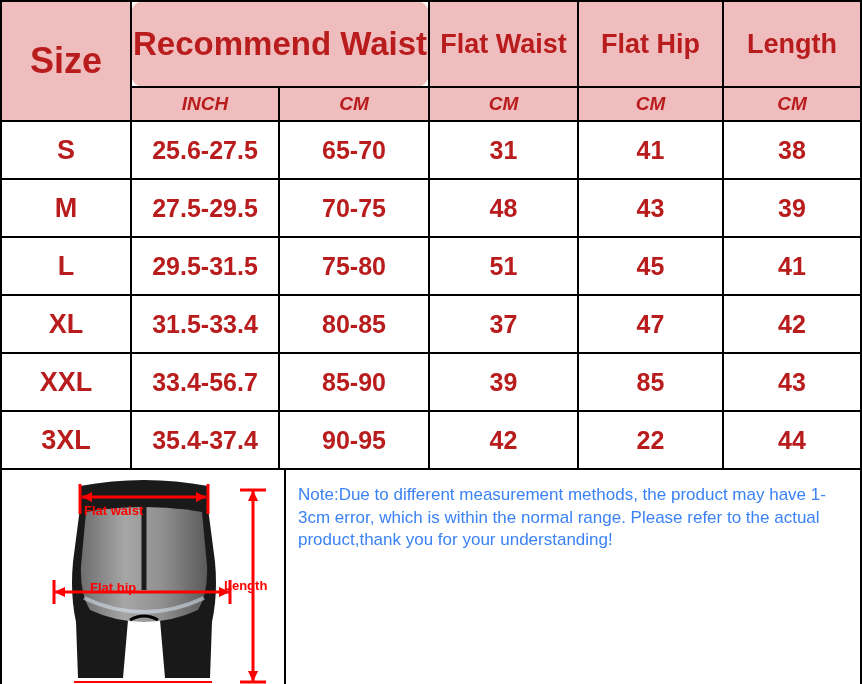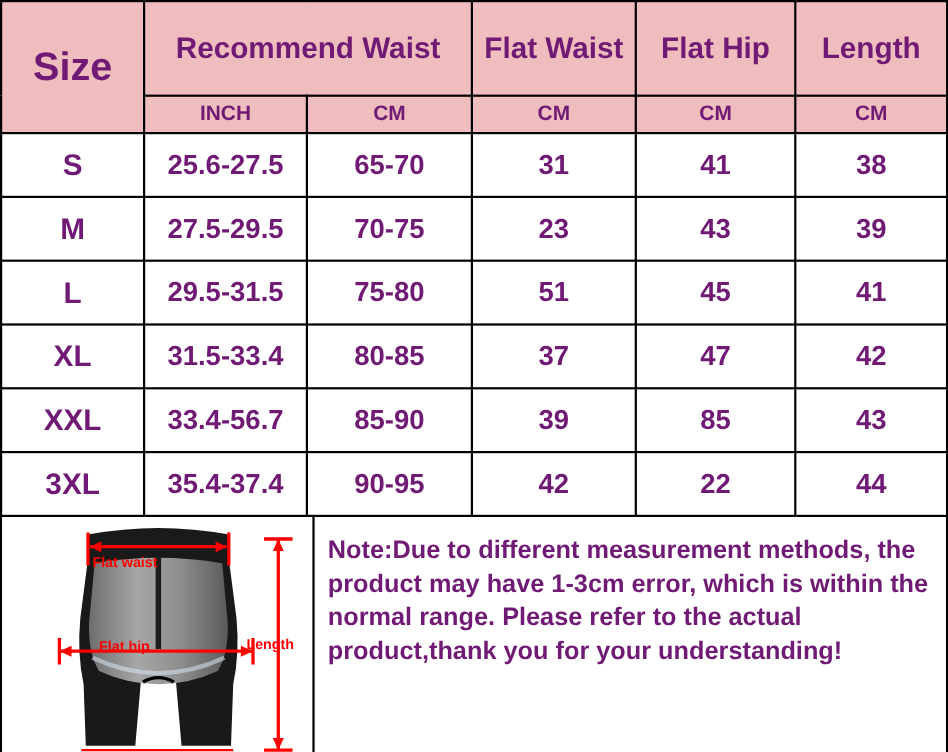--- a/index.html
+++ b/index.html
@@ -23,46 +23,48 @@
     width: 862px;
     border-collapse: collapse;
     table-layout: fixed;
   }
   table.size-table td, table.size-table th {
     border: 2px solid #000000;
     text-align: center;
     vertical-align: middle;
     padding: 0;
     font-weight: bold;
-    color: #701a75;
+    color: #b91c1c;
   }
   
   col.c-size { width: 130px; }
   col.c-inch { width: 148px; }
   col.c-cm   { width: 150px; }
   col.c-fw   { width: 149px; }
   col.c-fh   { width: 145px; }
   col.c-len  { width: 138px; }
 
   .hdr-cell {
     background: #efbdbd;
     height: 84px;
     font-size: 27px;
     line-height: 1.12;
   }
   .hdr-cell.size-word {
     font-size: 36px;
   }
   .hdr-cell.two-line {
-    font-size: 27px;
+    font-size: 33px;
+    border-radius: 13px;
   }
   .unit-cell {
     background: #efbdbd;
     height: 32px;
     font-size: 19px;
+    font-style: italic;
   }
   .data-cell {
     height: 56px;
     font-size: 25px;
     background: #ffffff;
   }
   .data-cell.size-label {
     font-size: 27px;
   }
   
@@ -82,24 +84,24 @@
     box-sizing: border-box;
     background: #ffffff;
   }
   .note-cell {
     flex: 1;
     box-sizing: border-box;
     padding: 14px 10px 8px 12px;
     background: #ffffff;
   }
   .note-text {
-    font-size: 23px;
+    font-size: 17px;
     line-height: 1.33;
-    color: #701a75;
-    font-weight: bold;
+    color: #3b82f6;
+    font-weight: normal;
     font-family: "Liberation Sans", sans-serif;
   }
   
   .fig-wrap {
     position: absolute;
     left: 0; top: 0;
     width: 284px; height: 218px;
   }
   .fig-svg { display: block; }
   .fig-label {
@@ -150,21 +152,21 @@
         <td class="data-cell">25.6-27.5</td>
         <td class="data-cell">65-70</td>
         <td class="data-cell">31</td>
         <td class="data-cell">41</td>
         <td class="data-cell">38</td>
       </tr>
       <tr>
         <td class="data-cell size-label">M</td>
         <td class="data-cell">27.5-29.5</td>
         <td class="data-cell">70-75</td>
-        <td class="data-cell">23</td>
+        <td class="data-cell">48</td>
         <td class="data-cell">43</td>
         <td class="data-cell">39</td>
       </tr>
       <tr>
         <td class="data-cell size-label">L</td>
         <td class="data-cell">29.5-31.5</td>
         <td class="data-cell">75-80</td>
         <td class="data-cell">51</td>
         <td class="data-cell">45</td>
         <td class="data-cell">41</td>

